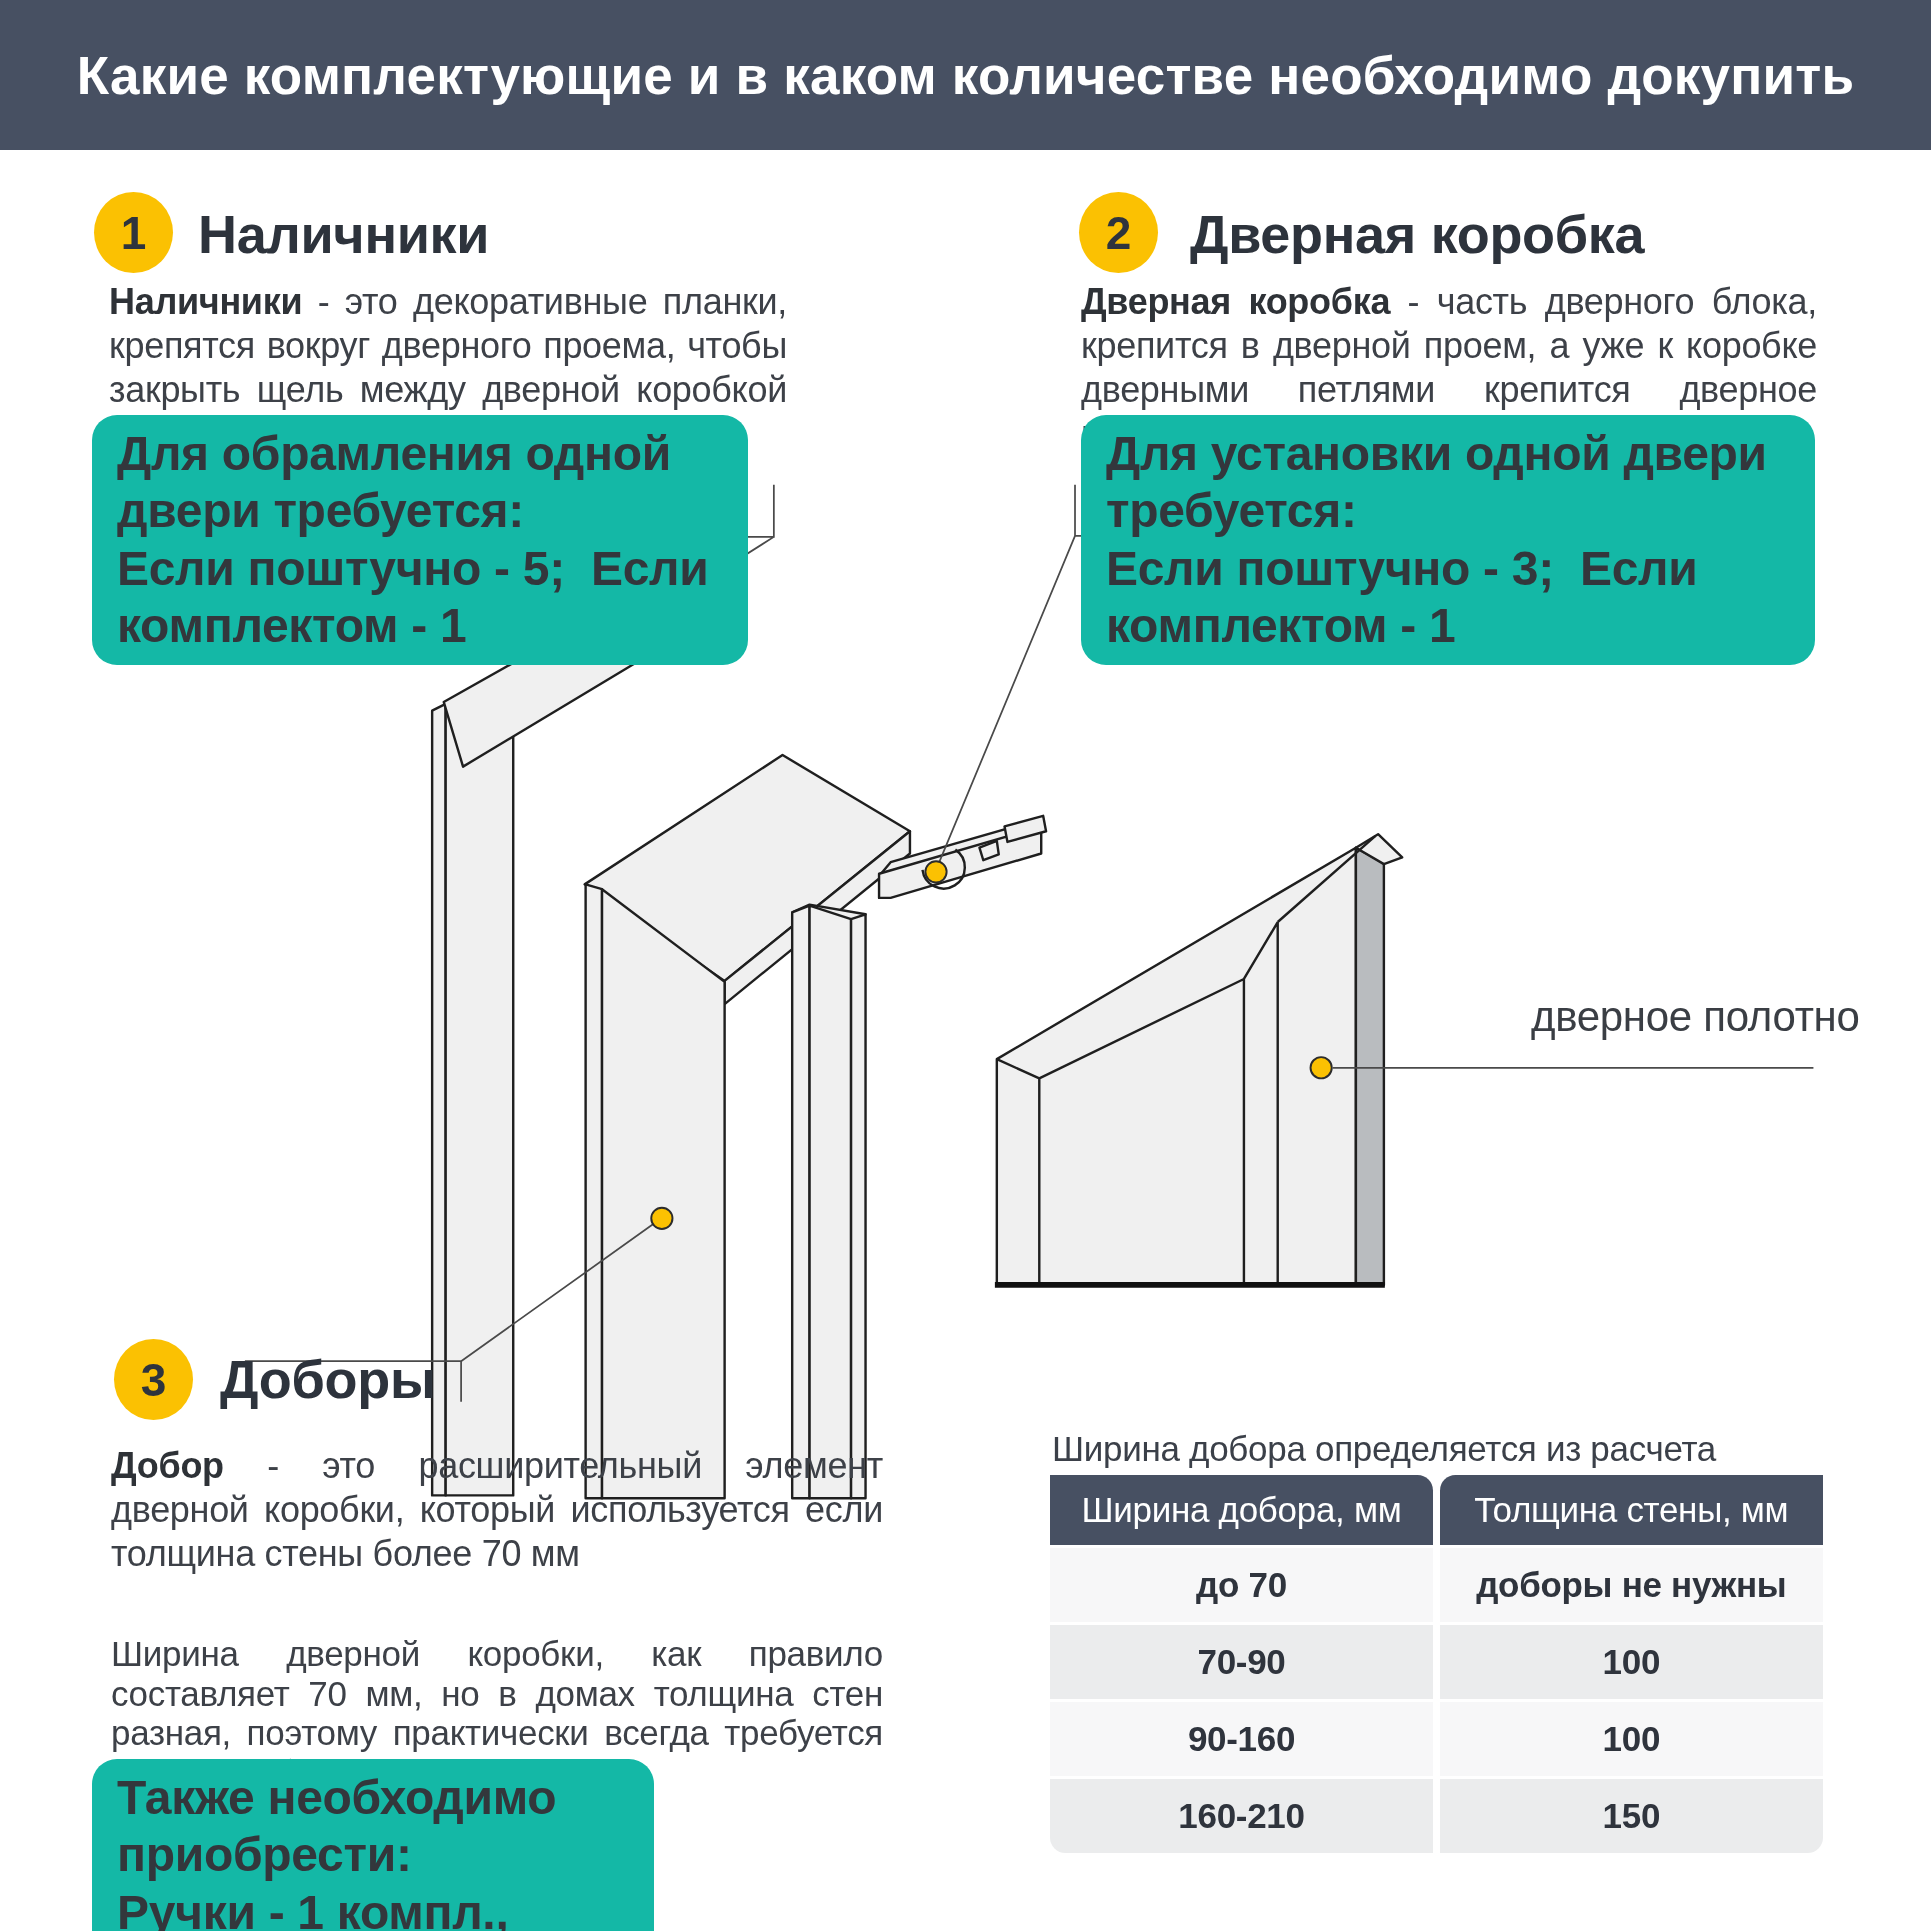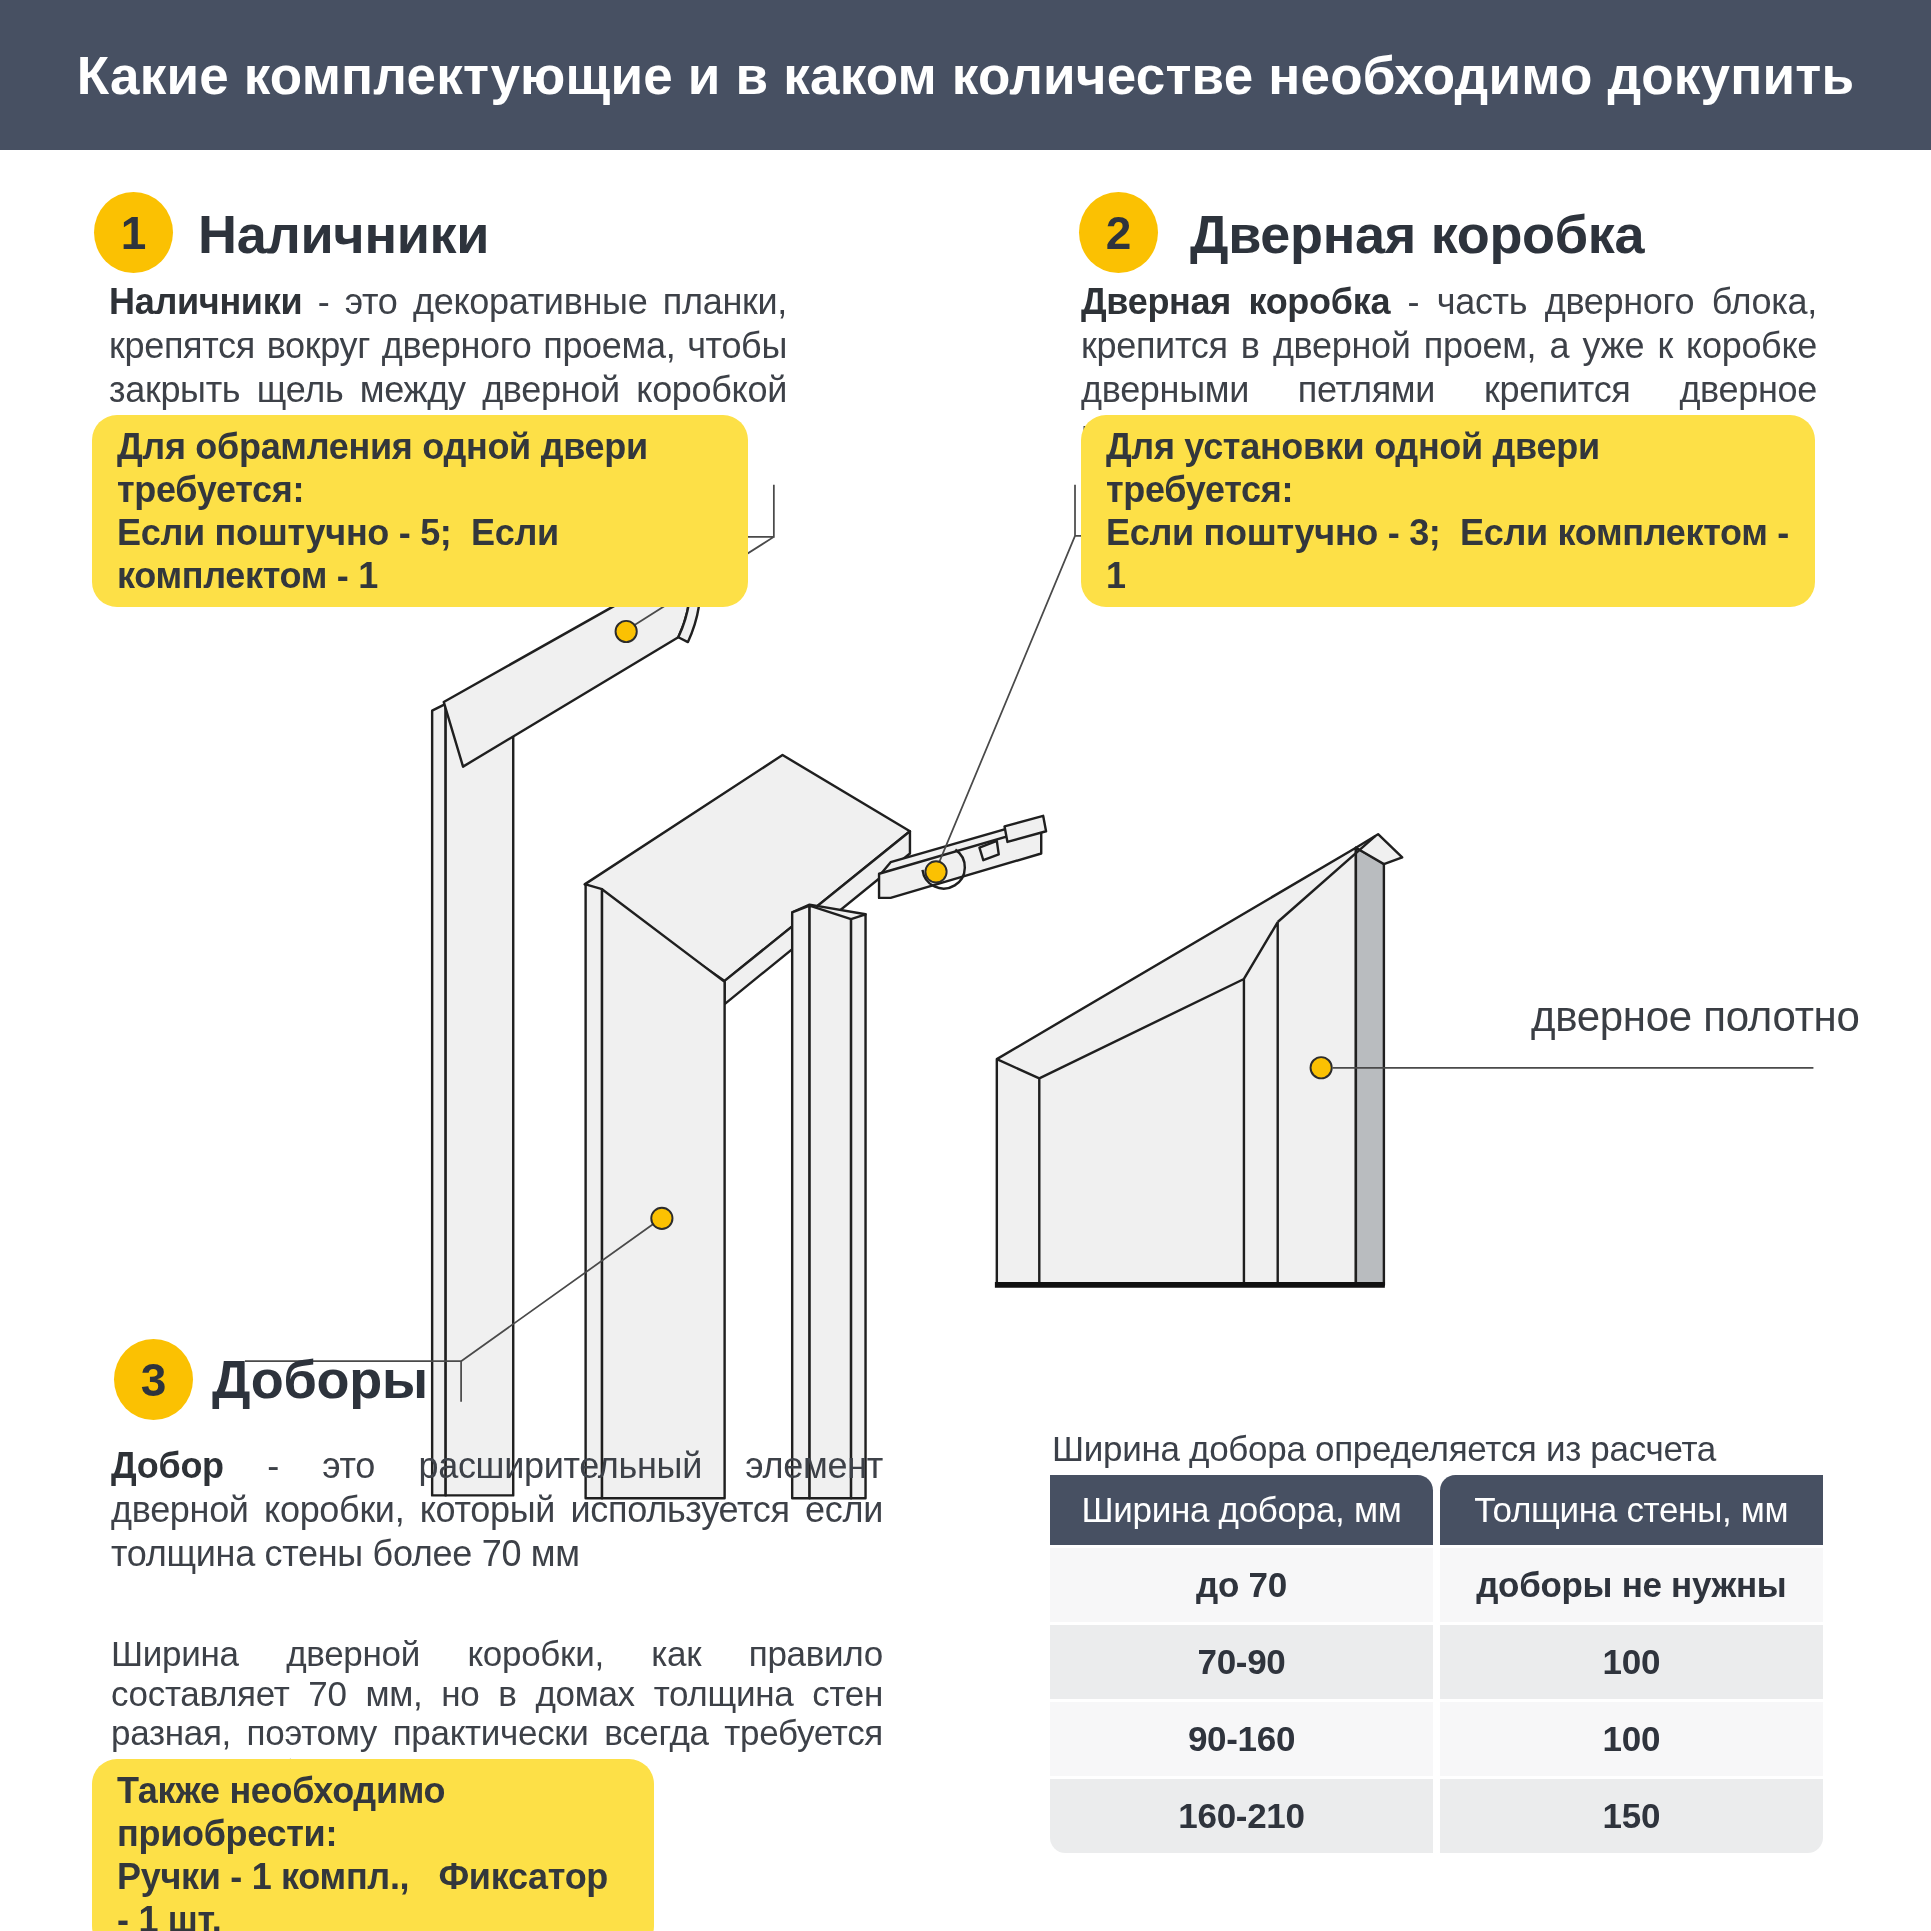--- a/index.html
+++ b/index.html
@@ -9,31 +9,31 @@
   .header{position:absolute;left:0;top:0;width:1931px;height:150px;background:#475062;
           display:flex;align-items:center;justify-content:center;}
   .header h1{margin:0;color:#ffffff;font-size:53px;font-weight:700;letter-spacing:0.2px;white-space:nowrap;}
 
   .badge{position:absolute;width:79px;height:81px;background:#FBC102;border-radius:50%;
          display:flex;align-items:center;justify-content:center;
          font-size:46px;font-weight:700;color:#2e343d;}
   #badge1{left:94px;top:192px;} #badge2{left:1079px;top:192px;} #badge3{left:114px;top:1339px;}
 
   .sec-title{position:absolute;font-size:54px;font-weight:700;color:#2d333c;white-space:nowrap;}
-  #title1{left:198px;top:203px;} #title2{left:1190px;top:203px;} #title3{left:212px;top:1348px;}
+  #title1{left:198px;top:203px;} #title2{left:1190px;top:203px;} #title3{left:220px;top:1348px;}
 
   .para{position:absolute;font-size:36px;line-height:1.22;text-align:justify;color:#3d4148;}
   .para b{color:#2e3237;}
   #desc1{left:109px;top:280px;width:678px;}
   #desc2{left:1081px;top:280px;width:736px;}
   #desc3{left:111px;top:1444px;width:772px;}
   #note{left:111px;top:1634px;width:772px;font-size:35px;line-height:1.13;}
 
-  .ybox{position:absolute;background:#fde047;border-radius:25px;padding:9.7px 25px;
-        font-size:36px;line-height:1.2;font-weight:700;color:#33373c;}
+  .ybox{position:absolute;background:#14b8a6;border-radius:25px;padding:9.7px 25px;
+        font-size:48px;line-height:1.2;font-weight:700;color:#33373c;}
   .ybox .l2norm{font-weight:400;}
   #box1{left:92px;top:415px;width:606px;}
   #box2{left:1081px;top:415px;width:684px;}
   #box3{left:92px;top:1540px;width:512px;}
   #box4{left:92px;top:1759px;width:512px;}
 
   .door-label{position:absolute;left:1531px;top:993px;width:319px;font-size:42px;color:#3a3e44;white-space:nowrap;}
 
   .tbl-caption{position:absolute;left:1052px;top:1429px;width:792px;font-size:35px;color:#3b4049;}
   .tbl{position:absolute;left:1050px;top:1475px;display:grid;

